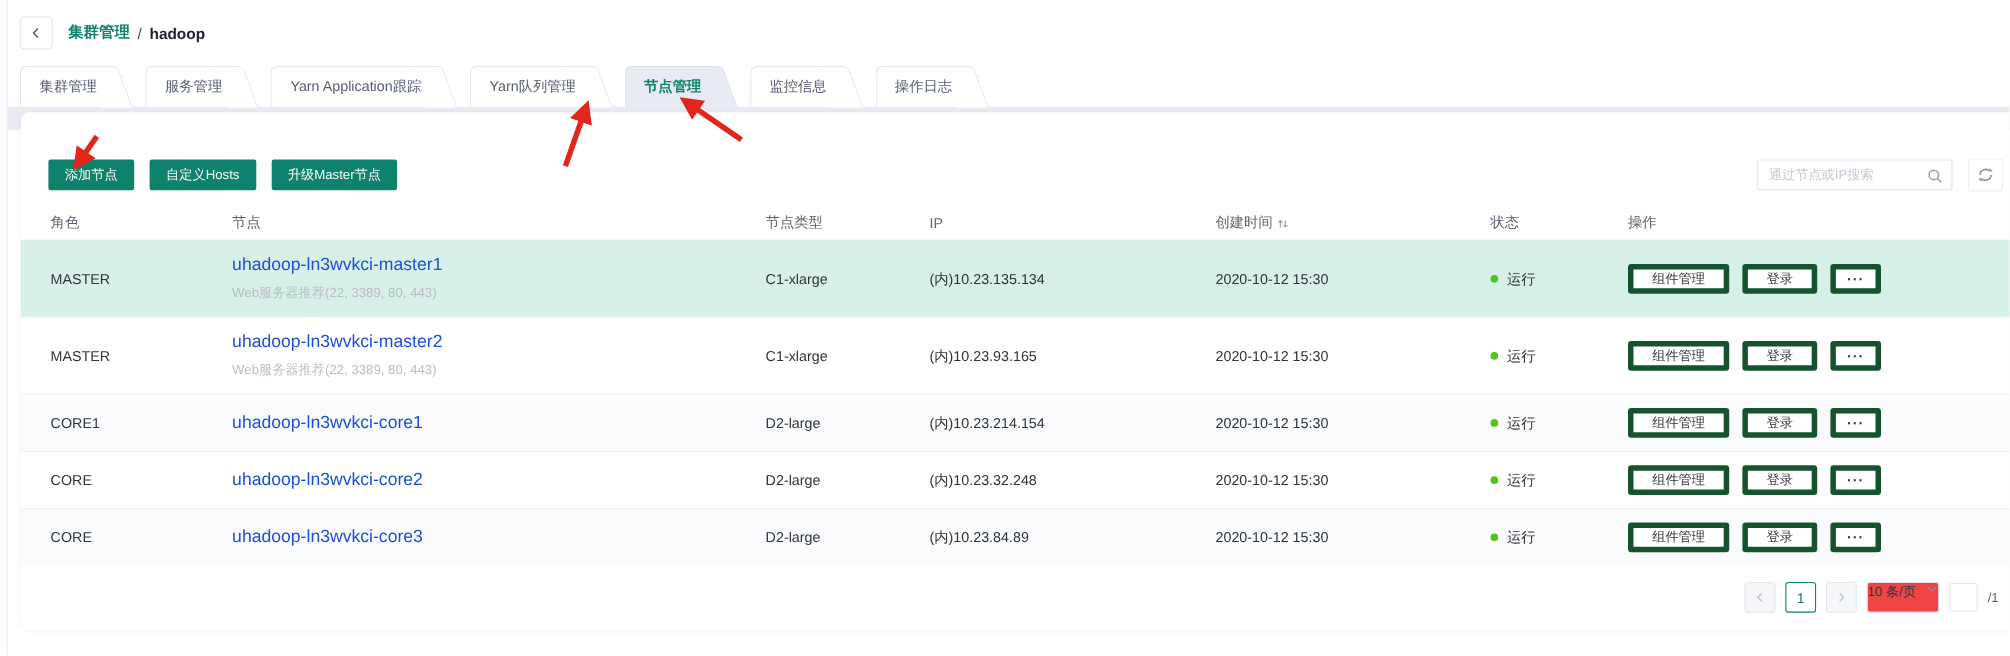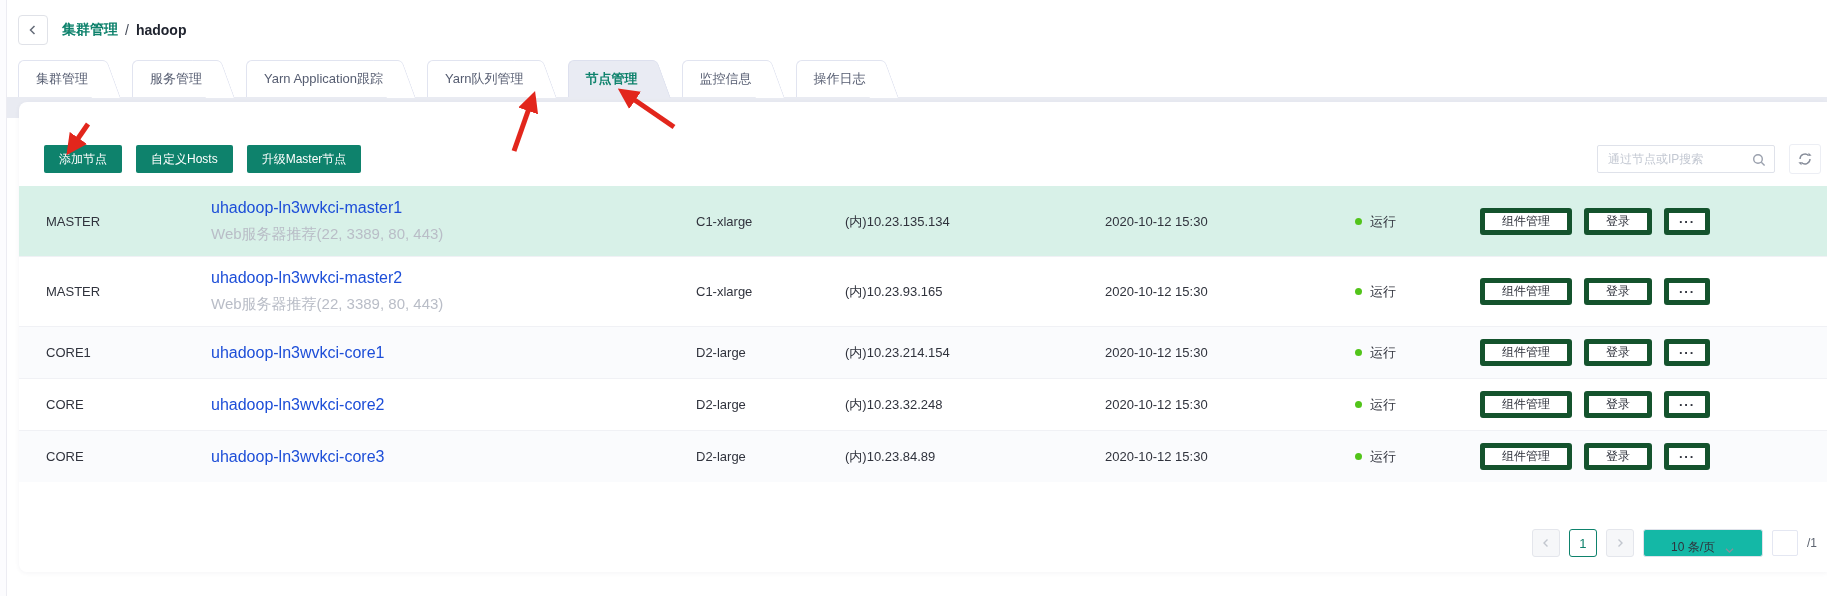--- a/index.html
+++ b/index.html
@@ -61,40 +61,40 @@
   .thead, .row { display:grid; grid-template-columns:165px 485px 149px 260px 250px 125px 1fr;
     padding:0 27px; align-items:center; }
   .thead { height:32px; font-size:13px; color:#5d6470; }
   .th { display:flex; align-items:center; gap:4px; }
   .row { border-top:1px solid #f0f1f5; font-size:13px; color:#30333d; }
   .row.two-line { height:70px; }
   .row.one-line { height:52px; }
   .row.alt { background:#fafbfd; }
   .row.hl { background:#d8f1e8; border-top-color:#d8f1e8; }
   .node-name { font-size:16px; color:#1d4ed8; }
-  .node-note { font-size:15px; color:#b9bdc7; margin-top:8px; }
+  .node-note { font-size:12px; color:#b9bdc7; margin-top:8px; }
   .status-cell { display:flex; align-items:center; }
   .status-dot { width:7px; height:7px; border-radius:50%; background:var(--status,#52c41a);
     margin-right:8px; flex:none; }
   .actions-cell { display:flex; gap:12px; }
   .btn-ghost { height:27px; padding:0 17px; background:#fff; border:5px solid #14532d;
     border-radius:3px; font-size:12px; color:#30333d; cursor:pointer; font-family:inherit;
     white-space:nowrap; }
   .btn-more { padding:0 10px; font-weight:700; letter-spacing:1px; font-size:13px; }
 
   
   .pagination { position:absolute; right:10px; bottom:15px; display:flex; gap:9px;
     align-items:center; }
   .pg-btn { width:28px; height:28px; border:1px solid #e4e6ec; border-radius:3px;
     background:#f6f7f9; display:flex; align-items:center; justify-content:center; cursor:pointer; }
   .pg-current { width:28px; height:28px; border:1px solid var(--brand,#0e826c); border-radius:3px;
     background:#fff; color:var(--brand,#0e826c); font-size:13px; display:flex;
     align-items:center; justify-content:center; cursor:pointer; }
-  .pg-size { height:28px; padding:0 27px; border:1px solid #dfe2ea; border-radius:3px;
-    background:#14b8a6; font-size:12px; color:#30333d; display:flex; align-items:flex-end;
+  .pg-size { height:28px; padding:0 0; border:1px solid #dfe2ea; border-radius:3px;
+    background:#ef4444; font-size:12px; color:#30333d; display:flex; align-items:flex-start;
     gap:9px; cursor:pointer; white-space:nowrap; }
   .pg-jump { width:26px; height:26px; border:1px solid #e4e7f2; border-radius:2px;
     font-size:12px; text-align:center; outline:none; font-family:inherit; }
   .pg-total { font-size:12px; color:#5d6470; }
 
   .arrows { position:absolute; inset:0; z-index:10; pointer-events:none; }
 </style>
 </head>
 <body>
 
@@ -158,20 +158,47 @@
           <path d="M13 8 a5 5 0 0 1 -8.5 3.5" fill="none" stroke="#868c99" stroke-width="1.4"></path>
           <path d="M3 8 a5 5 0 0 1 8.5 -3.5" fill="none" stroke="#868c99" stroke-width="1.4"></path>
           <path d="M11.5 1.8 L11.5 5 L14.6 4.6 Z" fill="#868c99"></path>
           <path d="M4.5 14.2 L4.5 11 L1.4 11.4 Z" fill="#868c99"></path>
         </svg>
       </div>
     </div>
   </div>
 
   <div class="table">
+    <div class="thead">
+        <div class="th">
+          <span>角色</span>
+        </div>
+        <div class="th">
+          <span>节点</span>
+        </div>
+        <div class="th">
+          <span>节点类型</span>
+        </div>
+        <div class="th">
+          <span>IP</span>
+        </div>
+        <div class="th">
+          <span>创建时间</span>
+          <svg width="10" height="12" viewBox="0 0 10 12">
+            <path d="M3 4.5 L3 10.5 M3 4.5 L1.2 6.3 M3 4.5 L4.8 6.3" stroke="#9aa0ad" stroke-width="1.1" fill="none"></path>
+            <path d="M7.5 10.5 L7.5 4.5 M7.5 10.5 L5.7 8.7 M7.5 10.5 L9.3 8.7" stroke="#9aa0ad" stroke-width="1.1" fill="none"></path>
+          </svg>
+        </div>
+        <div class="th">
+          <span>状态</span>
+        </div>
+        <div class="th">
+          <span>操作</span>
+        </div>
+      </div>
     <div id="tbody">
         <div class="row two-line hl">
           <div class="cell">MASTER</div>
           <div class="cell">
             <div class="node-name">uhadoop-ln3wvkci-master1</div>
             <div class="node-note">Web服务器推荐(22, 3389, 80, 443)</div>
           </div>
           <div class="cell">C1-xlarge</div>
           <div class="cell">(内)10.23.135.134</div>
           <div class="cell">2020-10-12 15:30</div>

